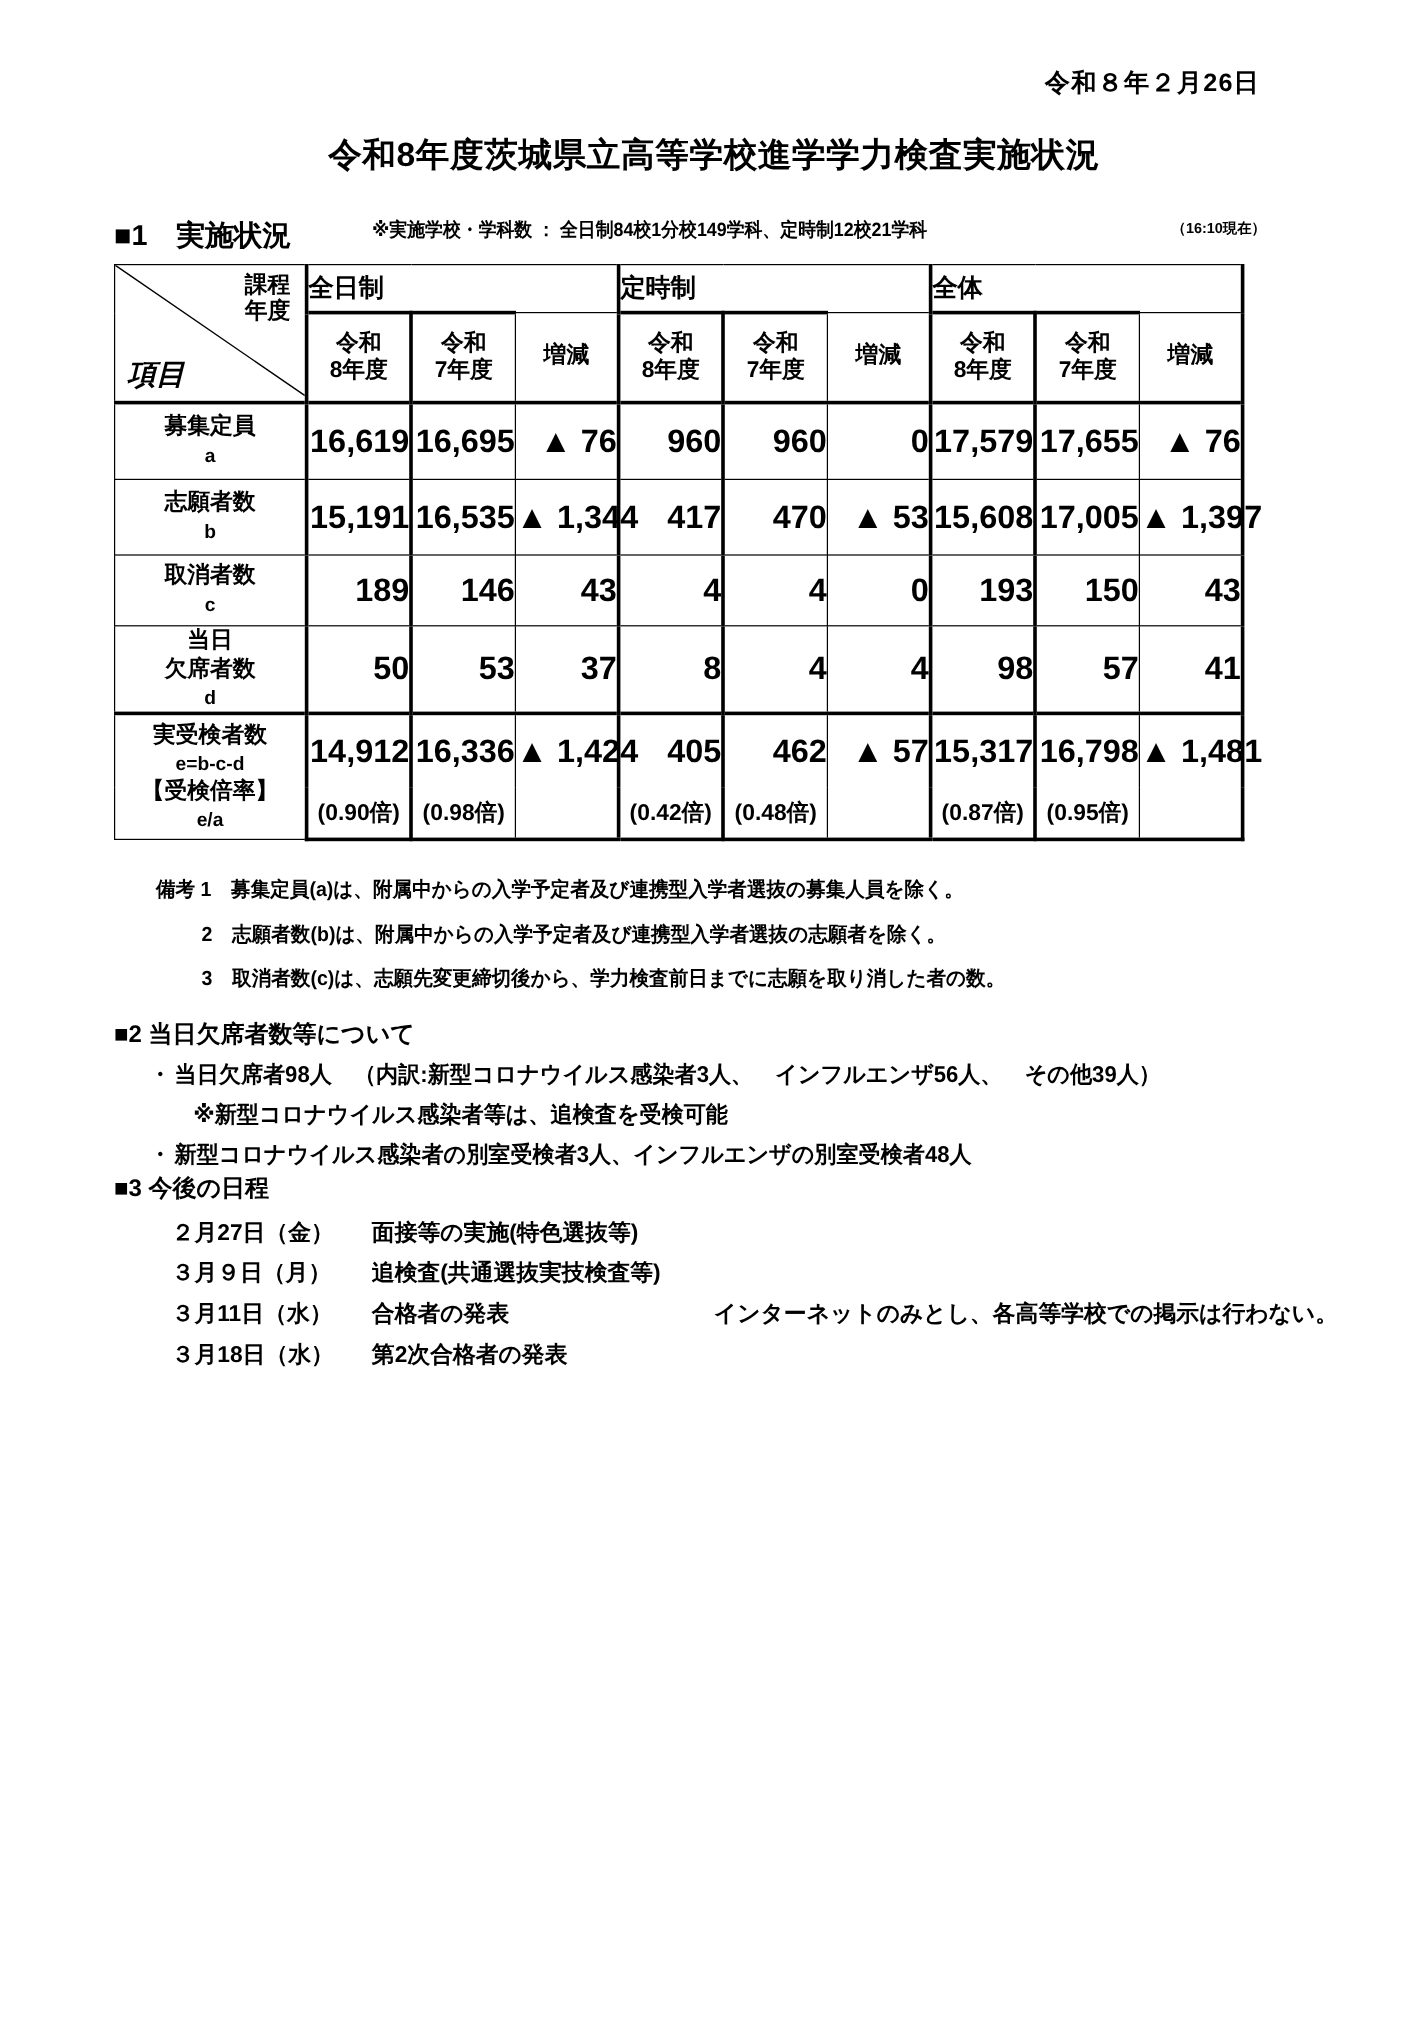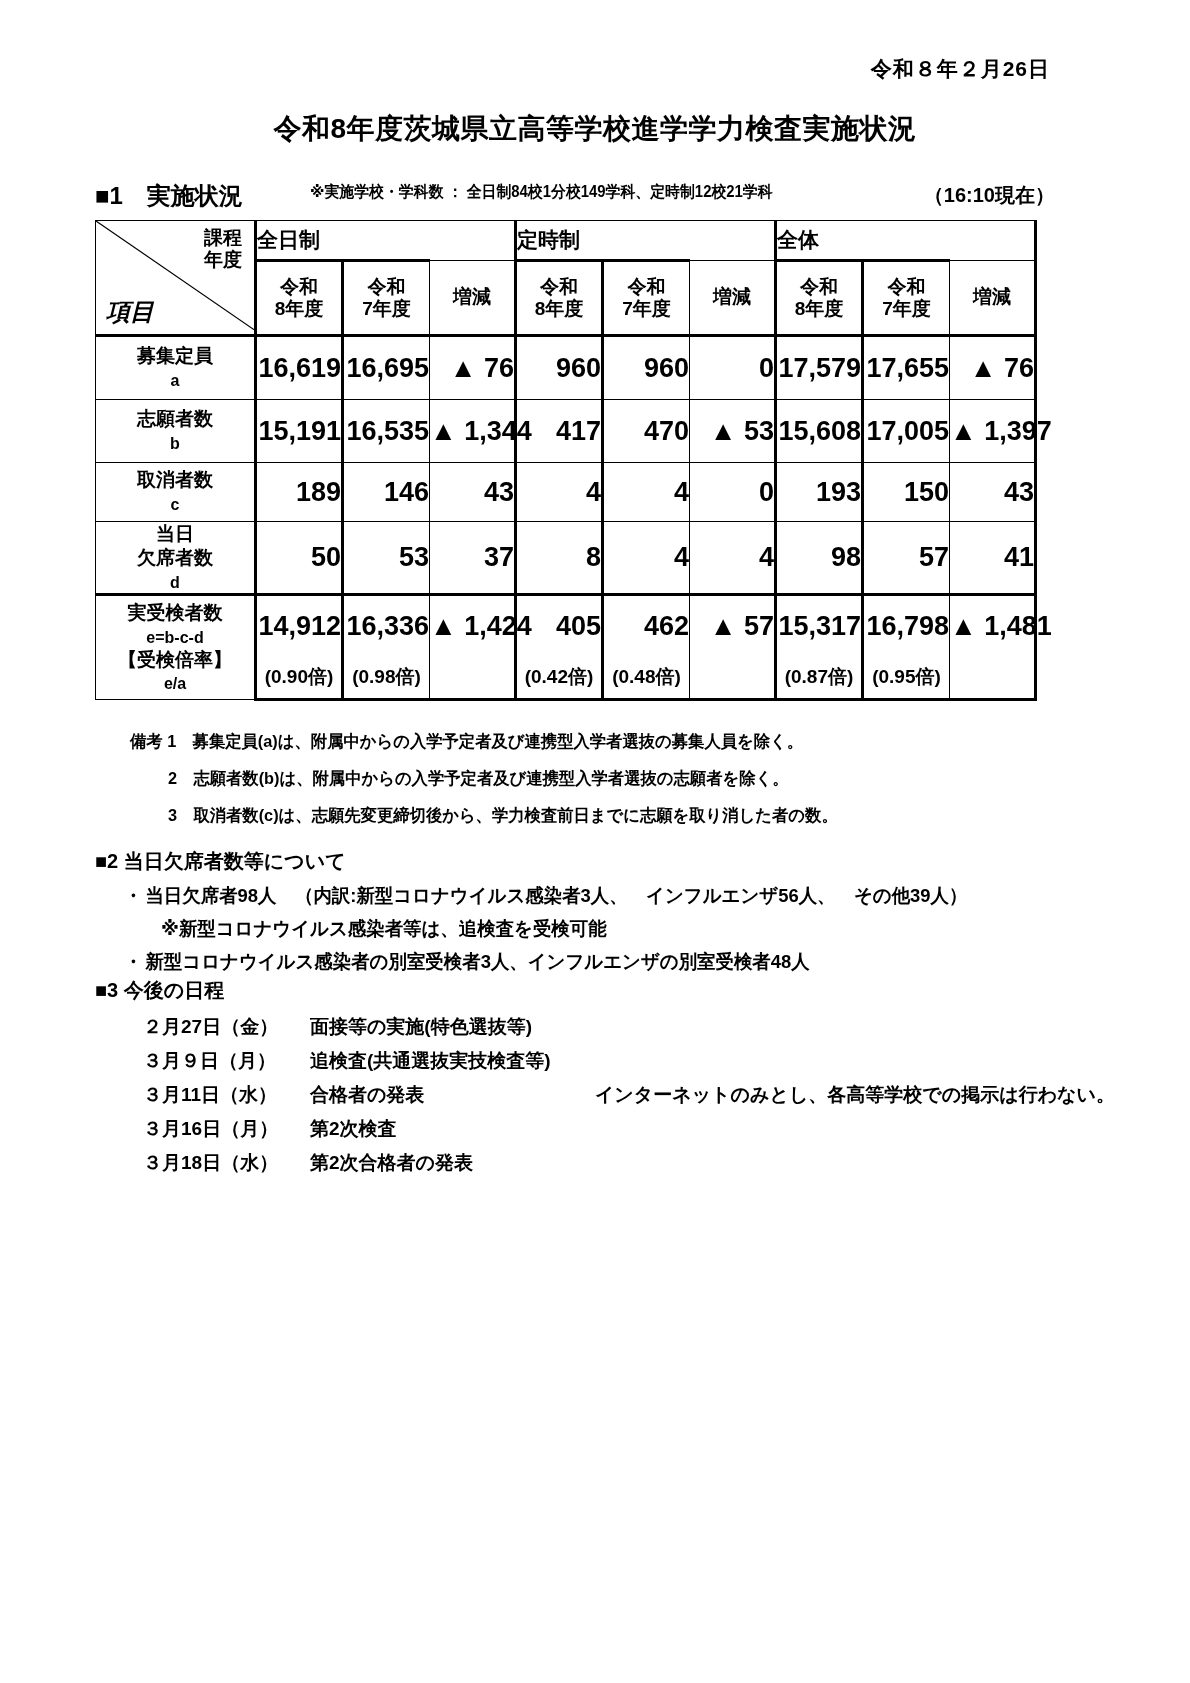--- a/index.html
+++ b/index.html
@@ -67,21 +67,21 @@
     font-size: 16px;
     font-weight: 700;
     white-space: nowrap;
     transform: scaleX(0.93);
     transform-origin: left center;
   }
   .sec1-time {
     position: absolute;
     right: 0;
     top: 2px;
-    font-size: 20px;
+    font-size: 12px;
     font-weight: 700;
     white-space: nowrap;
   }
 
   
   .tbl-wrap {
     position: absolute;
     top: 220px;
     left: 95px;
     width: 940px;
@@ -466,25 +466,20 @@
         <td class="date">３月９日（月）</td>
         <td class="desc">追検査(共通選抜実技検査等)</td>
         <td class="extra"></td>
       </tr>
       <tr>
         <td class="date">３月11日（水）</td>
         <td class="desc">合格者の発表</td>
         <td class="extra">インターネットのみとし、各高等学校での掲示は行わない。</td>
       </tr>
       <tr>
-        <td class="date">３月16日（月）</td>
-        <td class="desc">第2次検査</td>
-        <td class="extra"></td>
-      </tr>
-      <tr>
         <td class="date">３月18日（水）</td>
         <td class="desc">第2次合格者の発表</td>
         <td class="extra"></td>
       </tr>
     </tbody>
       </table>
   </div>
 
 </div>
 

